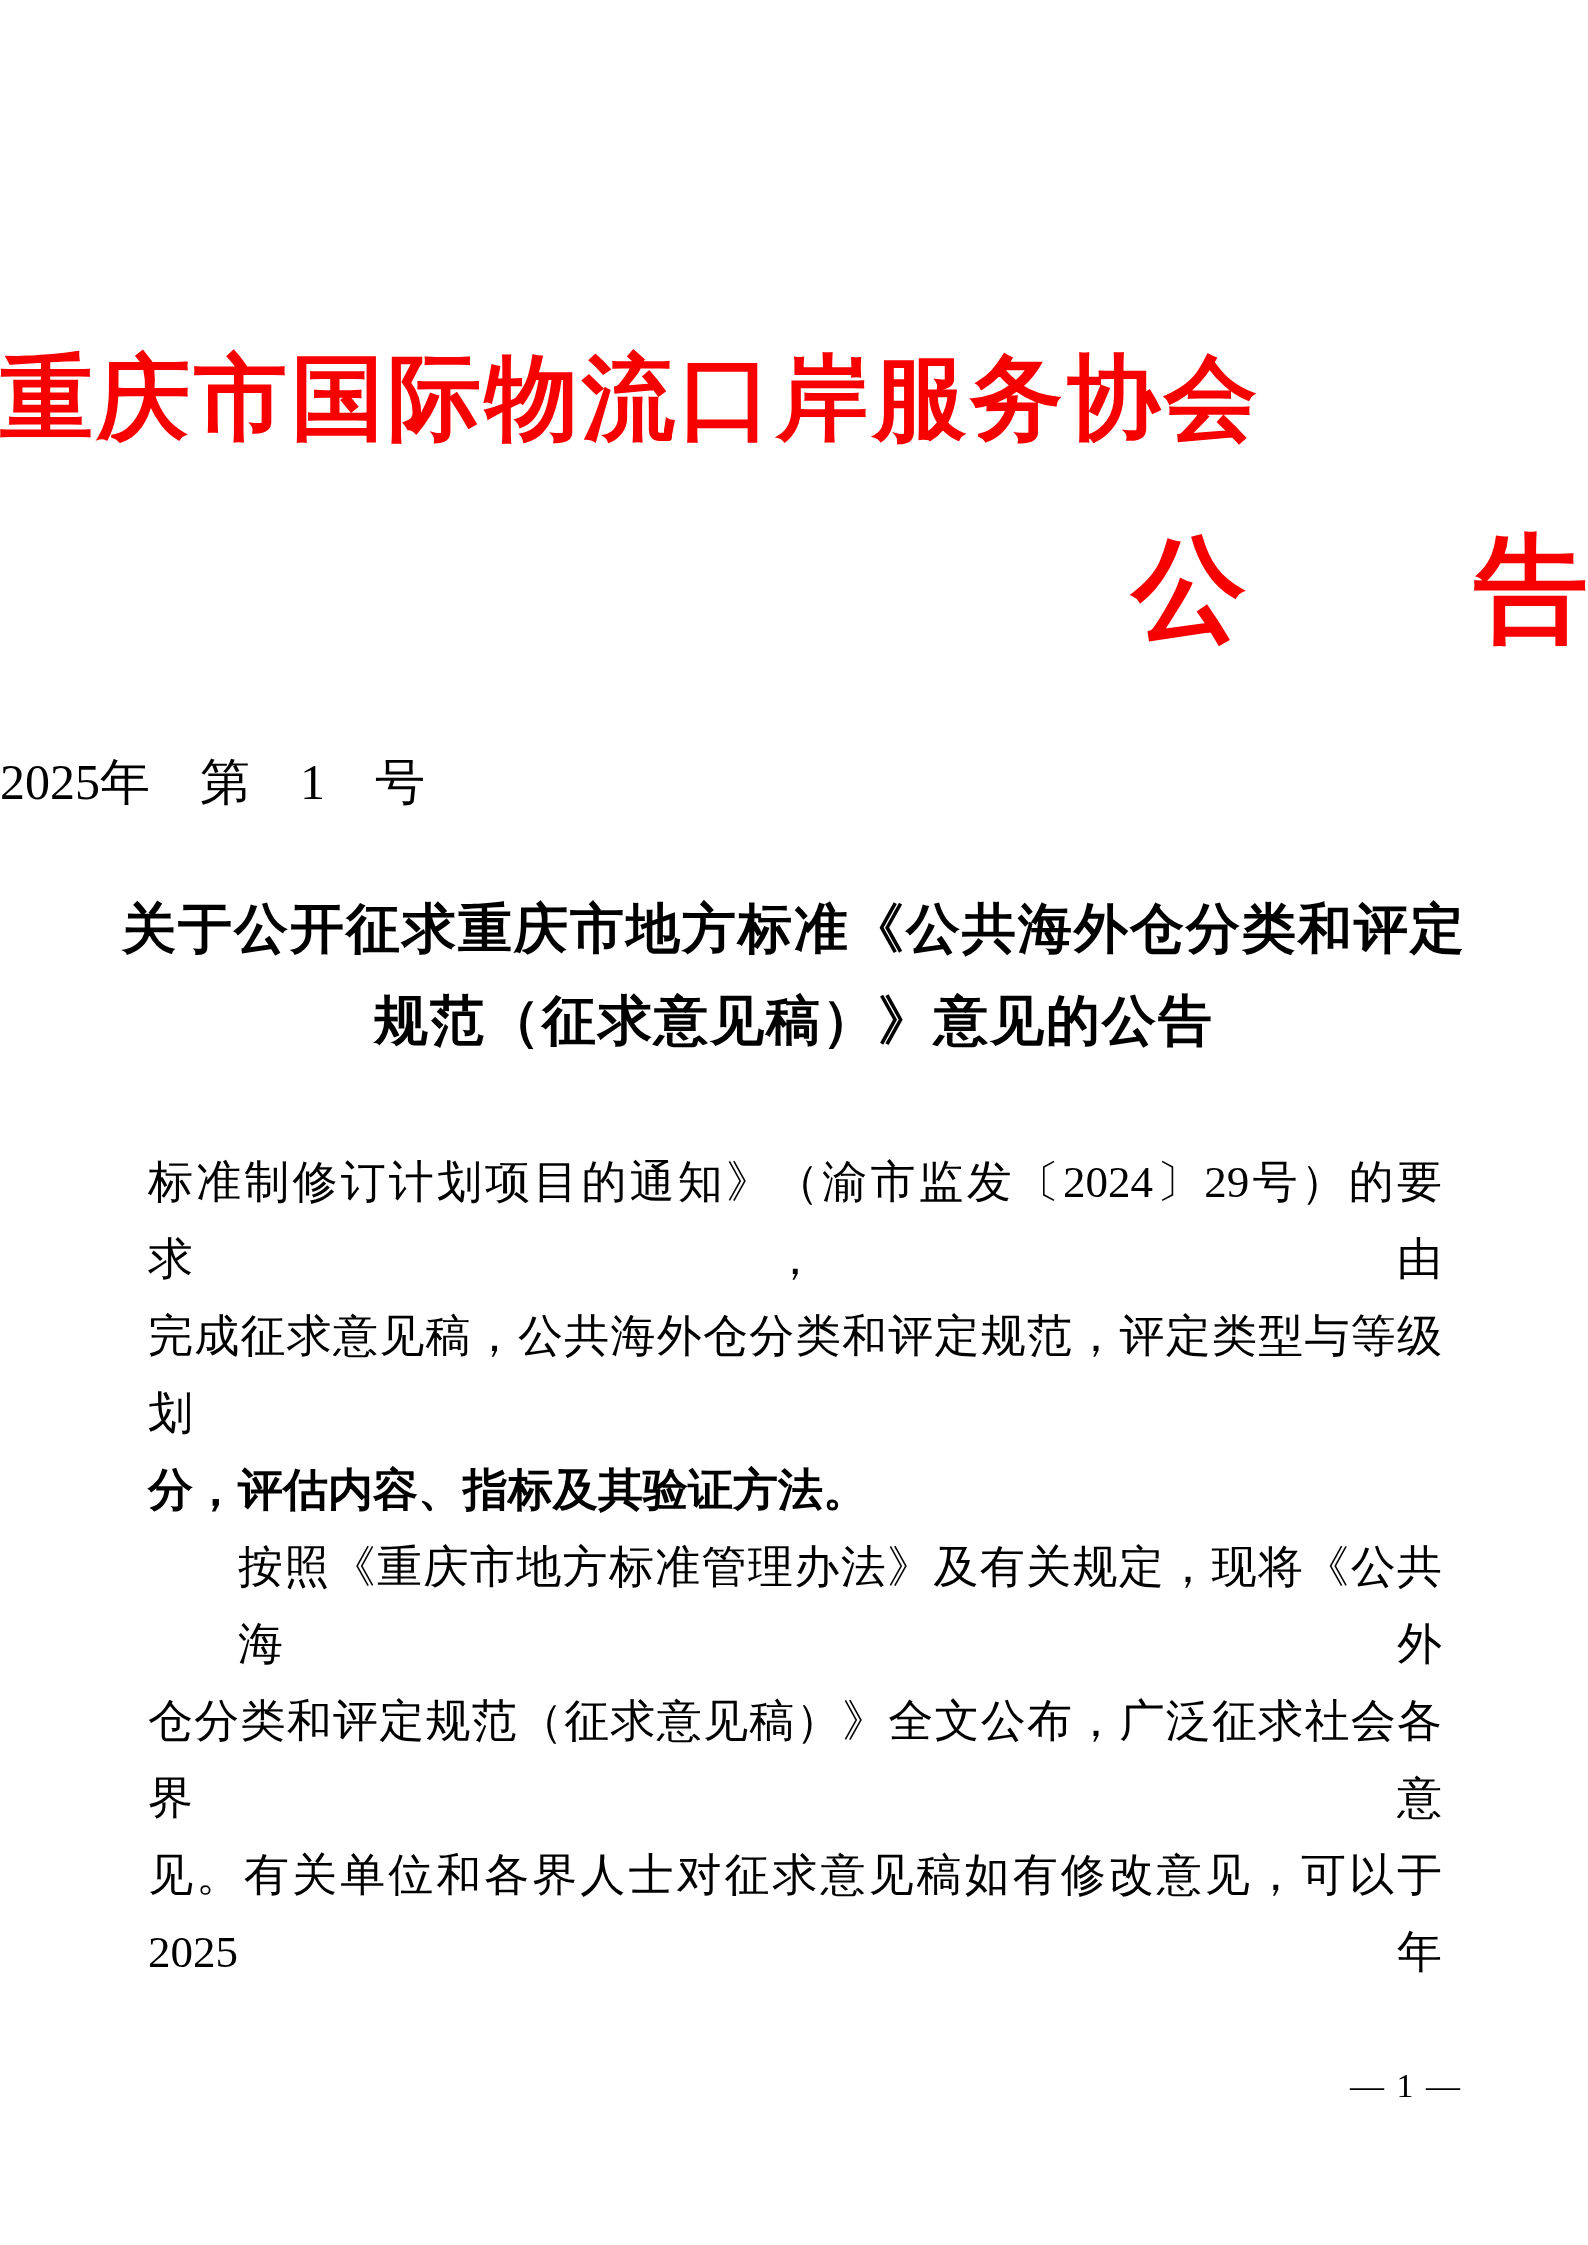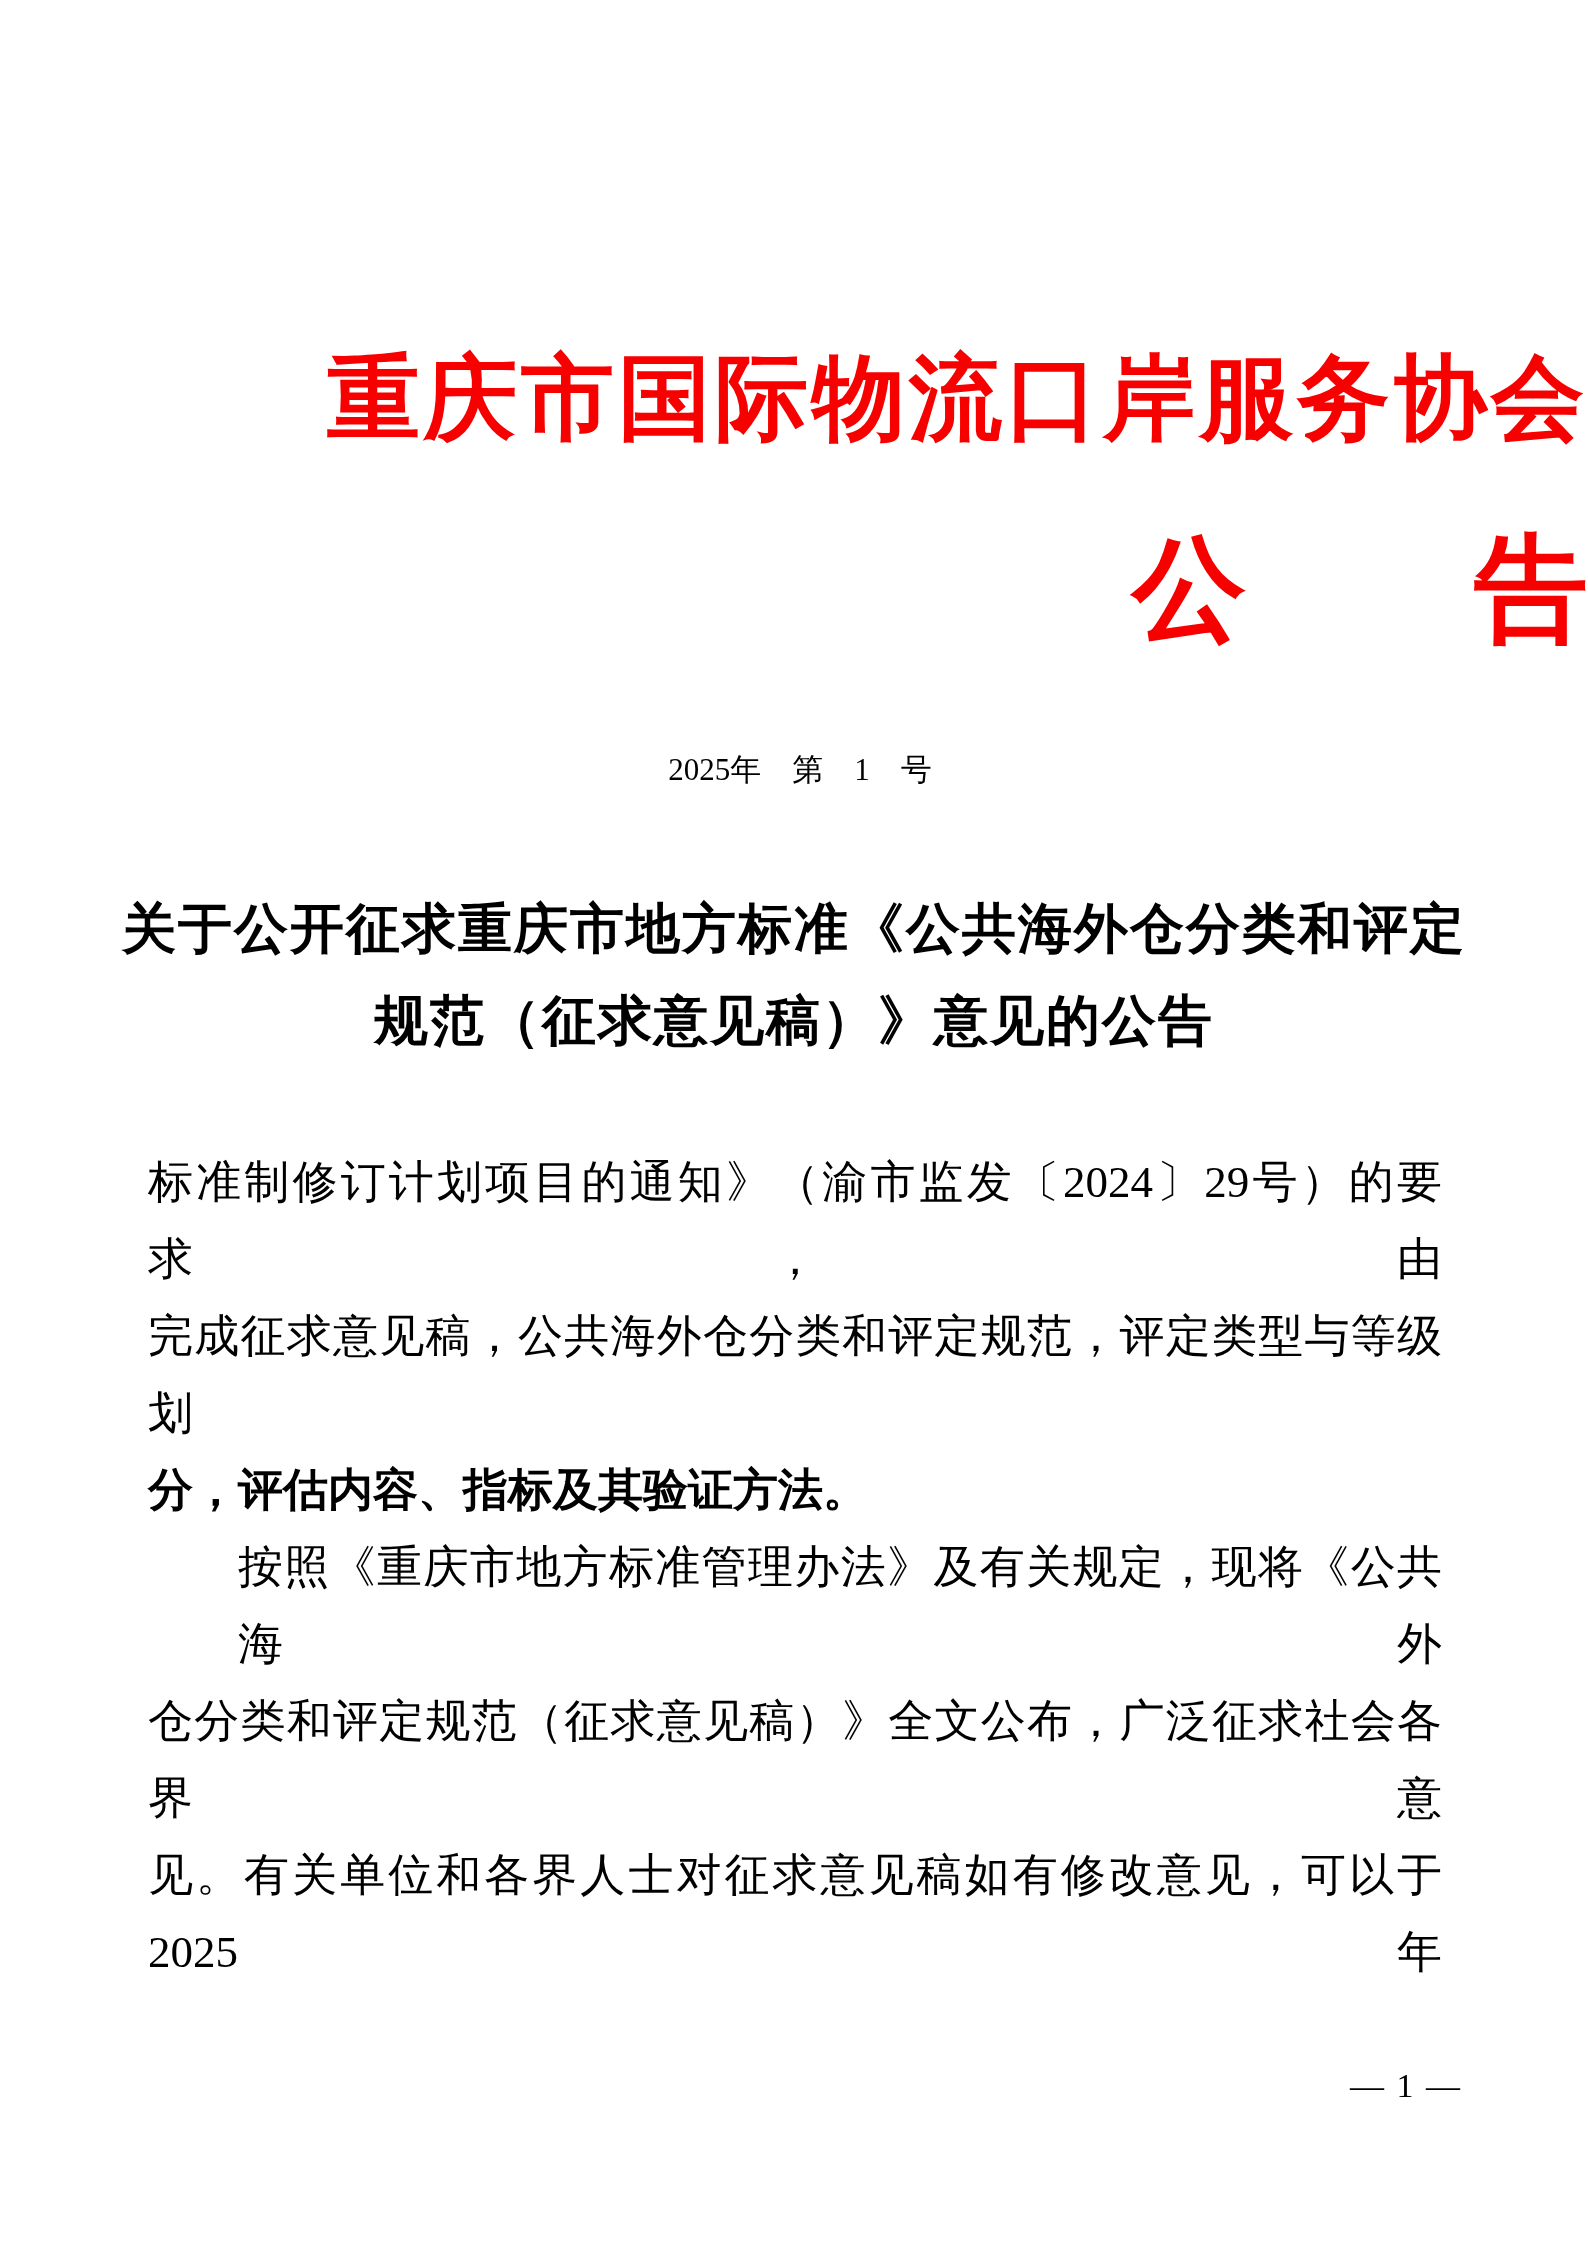--- a/index.html
+++ b/index.html
@@ -20,21 +20,21 @@
     background:var(--page-bg);
     color:var(--text-black);
     font-family:"Liberation Serif","DejaVu Serif",serif;
     overflow:hidden;
   }
   .org-title{
     position:absolute;
     top:346px;
     left:0;
     right:0;
-    text-align:right;
+    text-align:left;
     font-size:93px;
     font-weight:bold;
     line-height:1.15;
     letter-spacing:4px;
     color:var(--title-red);
     white-space:nowrap;
   }
   .doc-type{
     position:absolute;
     top:522px;
@@ -43,24 +43,23 @@
     text-align:right;
     font-size:114px;
     font-weight:bold;
     line-height:1.2;
     color:var(--title-red);
     white-space:pre;
   }
   .issue-line{
     position:absolute;
     top:750px;
-    left:12px;
+    left:0;
     right:0;
-    text-align:center;
-    font-size:31px;
+    font-size:50px;
     line-height:1.3;
     white-space:pre;
   }
   .doc-heading{
     position:absolute;
     top:882px;
     left:0;
     right:0;
     text-align:center;
     font-family:"Liberation Sans","DejaVu Sans",sans-serif;

